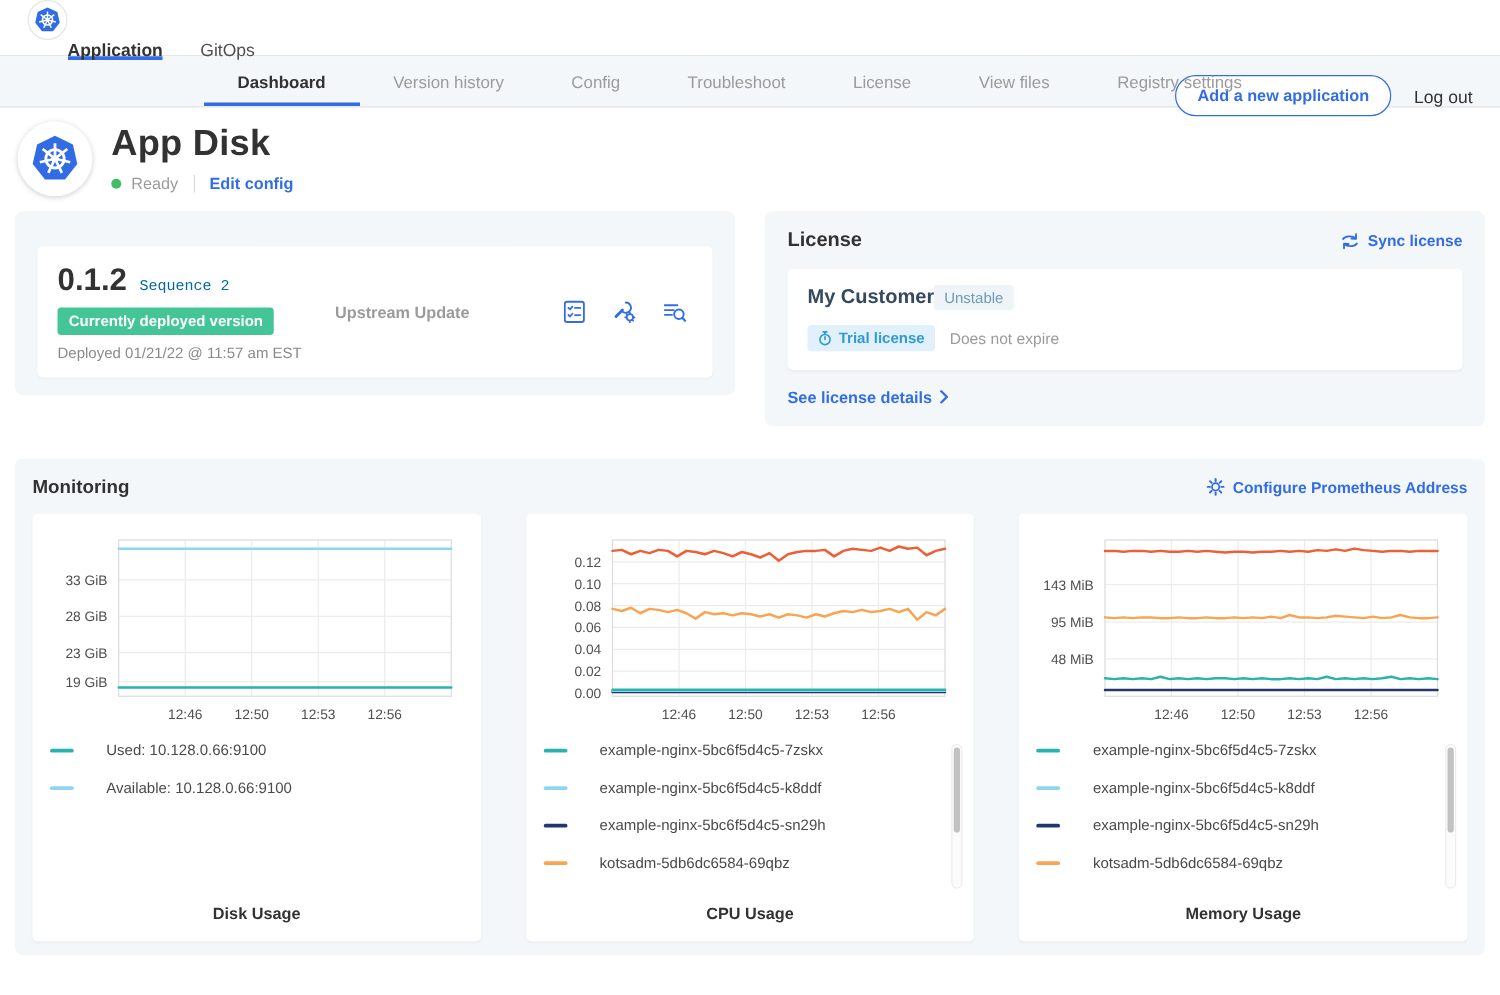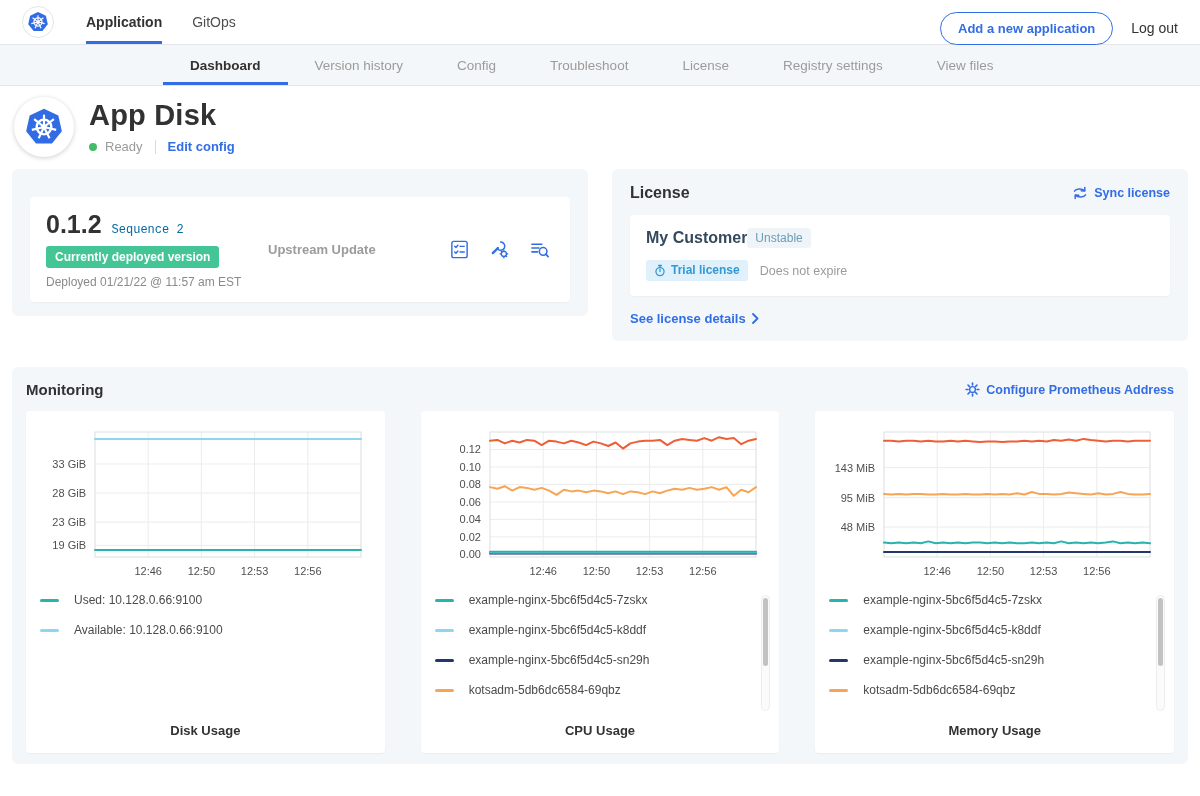--- a/index.html
+++ b/index.html
@@ -1,19 +1,19 @@
 <!DOCTYPE html>
 <html><head>
 <meta charset="utf-8">
 <style>
   * { margin:0; padding:0; box-sizing:border-box; }
   html,body { width:1200px; height:796px; background:#fff; font-family:"Liberation Sans",sans-serif; color:#323232; overflow:hidden; }
 
   
-  .topnav { height:45px; display:flex; align-items:stretch; padding:0 22px; border-bottom:1px solid #e5e8ea; background:#fff; }
+  .topnav { height:45px; display:flex; align-items:stretch; padding:0 22px; border-bottom:1px solid #e5e8ea; background:#fff;flex-direction:column; }
   .nav-logo-wrap { display:flex; align-items:center; }
   .nav-logo { width:32px; height:32px; border-radius:50%; border:1px solid #e1e7ea; display:flex; align-items:center; justify-content:center; background:#fff; }
   .top-tabs { display:flex; margin-left:32px; gap:30px; }
   .top-tab { display:flex; align-items:center; font-size:14px; color:#4f4f4f; cursor:pointer; position:relative; }
   .top-tab.active { color:#323232; font-weight:700; box-shadow: inset 0 -3px 0 #326de6; }
   .topnav-right { margin-left:auto; display:flex; align-items:center; gap:18px;margin-top:12px; }
   .btn-pill { border:1px solid #326de6; color:#326de6; background:#fff; font-weight:700; font-size:13px; padding:8px 17px; border-radius:20px; cursor:pointer; font-family:inherit; }
   .logout { font-size:14px; color:#323232; cursor:pointer; }
 
   
@@ -62,21 +62,21 @@
   .expiry { font-size:12.5px; color:#9b9b9b; }
 
   
   .monitor-card { margin:26px 12px 0; background:#f4f7f9; border-radius:6px; padding:14px; height:397px; }
   .monitor-head { display:flex; align-items:center; }
   .monitor-title { font-size:15px; font-weight:700; }
   .monitor-head .link { margin-left:auto; }
   .charts-row { display:flex; gap:36px; margin-top:13px; }
   .chart-panel { flex:1; background:#fff; border-radius:4px; box-shadow:0 1px 2px rgba(0,0,0,.04); padding:14px 14px 13px; display:flex; flex-direction:column; position:relative; height:342px; }
   .legend { margin-top:13px; }
-  .legend-item { display:flex; align-items:center; gap:15px; margin-bottom:16px; }
+  .legend-item { display:flex; align-items:center; gap:26px; margin-bottom:16px; }
   .legend-swatch { width:19px; height:3px; border-radius:2px; flex:0 0 auto; }
   .legend-label { font-size:12px; color:#4a4a4a; }
   .chart-title { margin-top:auto; text-align:center; font-size:13px; font-weight:700; padding-bottom:2px; }
   .legend-scrollbar { position:absolute; right:9px; top:184px; width:9px; height:116px; background:#fbfbfb; border:1px solid #ededed; border-radius:5px; }
   .legend-scrollbar .thumb { position:absolute; top:2px; left:1px; width:5px; height:68px; background:#c2c2c2; border-radius:3px; }
   svg text { font-family:"Liberation Sans",sans-serif; }
 </style>
 </head>
 <body>
 
@@ -116,22 +116,22 @@
     <span class="logout">Log out</span>
   </div>
 </header>
 
 <nav class="subnav">
     <div class="subnav-item active">Dashboard</div>
     <div class="subnav-item">Version history</div>
     <div class="subnav-item">Config</div>
     <div class="subnav-item">Troubleshoot</div>
     <div class="subnav-item">License</div>
+    <div class="subnav-item">View files</div>
     <div class="subnav-item">Registry settings</div>
-    <div class="subnav-item">View files</div>
   </nav>
 
 <section class="hero">
   <div class="hero-logo">
     <svg width="40" height="40" viewBox="0 0 24 24">
         <use href="#k8s-logo"></use>
       </svg>
   </div>
   <div class="hero-text">
     <h1 class="app-title">App Disk</h1>

